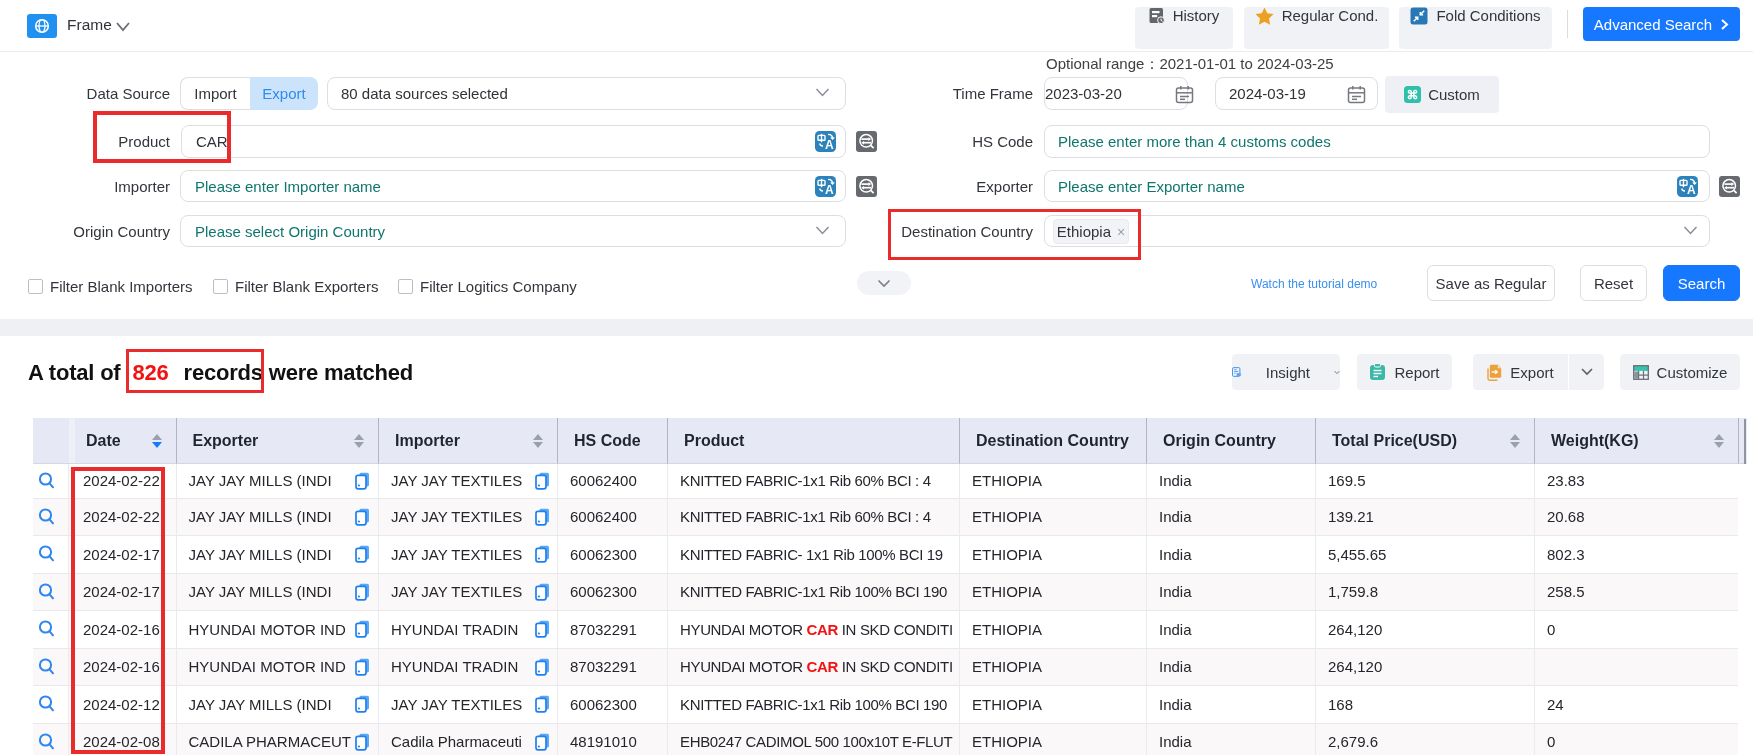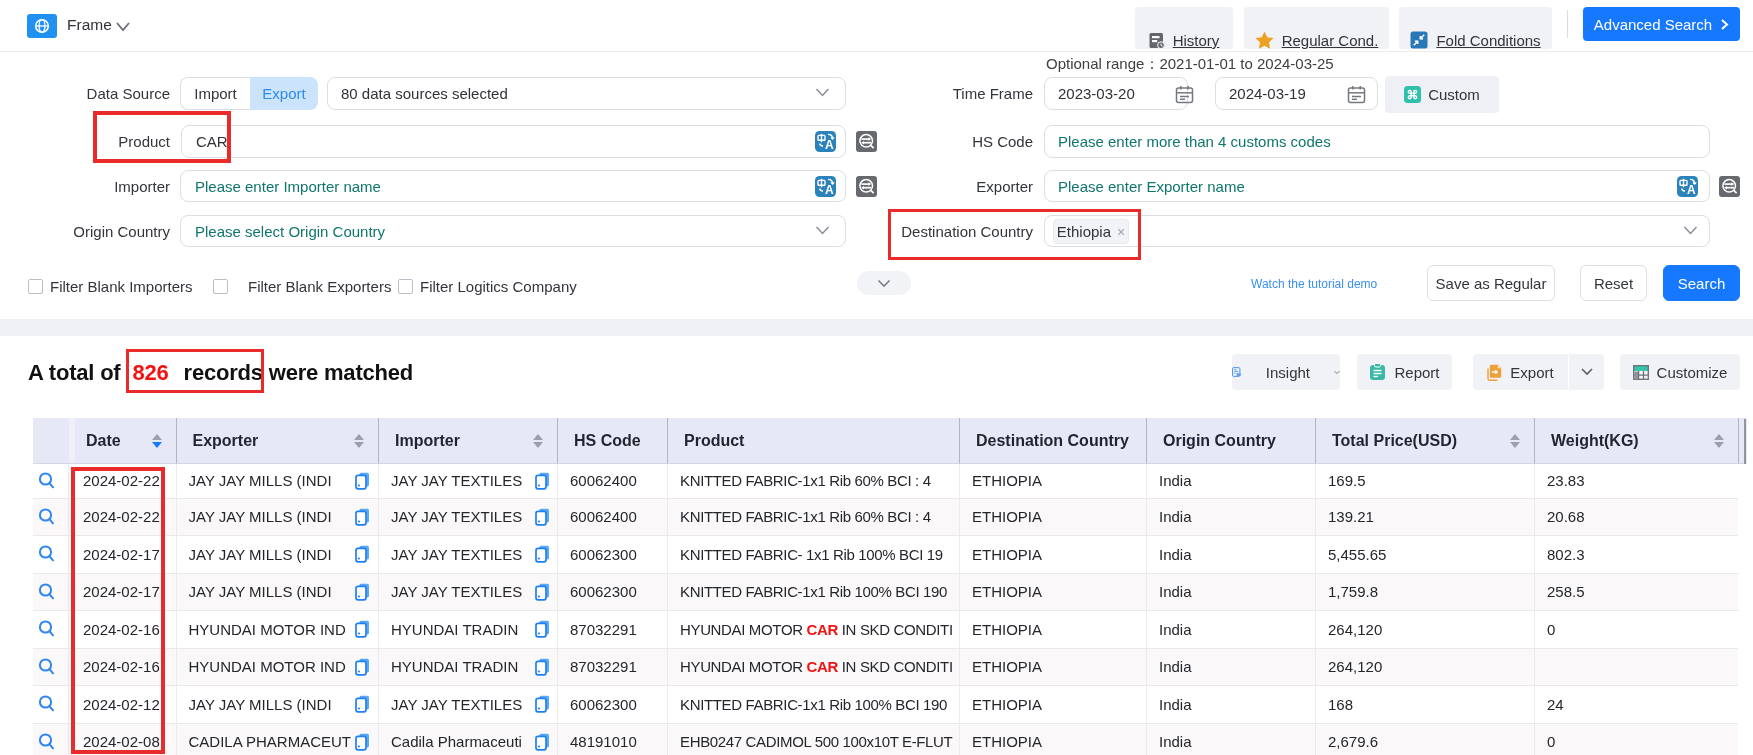--- a/index.html
+++ b/index.html
@@ -5,21 +5,21 @@
 * { margin:0; padding:0; box-sizing:border-box; }
 html,body { background:#fff; }
 #app { position:relative; width:1753px; height:755px; overflow:hidden;
   font-family:"Liberation Sans", sans-serif; background:#fff; color:#24262c; }
 .abs { position:absolute; }
 
 
 #topbar { left:0; top:0; width:1753px; height:52px; background:#fff; border-bottom:1px solid #ececec; }
 #logo { left:27px; top:14px; width:30px; height:24px; background:#2091f0; border-radius:3px; }
 #globaltxt { left:67px; top:16px; font-size:15.5px; color:#303238; }
-.topbtn { top:7px; height:42px; background:#f1f2f6; border-radius:4px; display:flex; align-items:flex-end; justify-content:center; gap:8px; font-size:15px; color:#31353c;text-decoration:underline; }
+.topbtn { top:7px; height:42px; background:#f1f2f6; border-radius:4px; display:flex; align-items:flex-start; justify-content:center; gap:8px; font-size:15px; color:#31353c; }
 #advbtn { left:1583px; top:7px; width:157px; height:34px; background:#1677ff; border-radius:4px; display:flex; align-items:center; justify-content:center; gap:8px; color:#fff; font-size:15px; }
 #topdivider { left:1567px; top:10px; width:1px; height:28px; background:#dcdcde; }
 
 
 .label { font-size:15px; color:#32353b; text-align:right; height:33px; line-height:33px; }
 .input { background:#fff; border:1px solid #dcdee3; border-radius:8px; font-size:15px; color:#303238; display:flex; align-items:center; }
 .input .ph { color:#0f766e; }
 .redbox { border:4px solid #e92b2b; z-index:20; }
 .red3 { border-width:3px; }
 
@@ -156,21 +156,21 @@
   <div class="abs label" style="left:0; top:215px; width:170px;">Origin Country</div>
   <div class="abs input" style="left:180px; top:215px; width:666px; height:32px; border-radius:8px; padding-left:14px;">
       <span class="ph">Please select Origin Country</span>
     </div>
   <svg class="abs selchev" style="left:815px; top:226px;" width="15" height="9" viewBox="0 0 15 9">
       <polyline points="1.5,1 7.5,7.5 13.5,1" fill="none" stroke="#8a8e96" stroke-width="1.5"></polyline>
     </svg>
 
   <div class="abs" style="left:1046px; top:55px; font-size:15px; color:#404040;">Optional range：2021-01-01 to 2024-03-25</div>
   <div class="abs label" style="left:863px; top:77px; width:170px;">Time Frame</div>
-  <div class="abs input" style="left:1044px; top:77px; width:144px; height:33px; border-radius:8px; padding-left:13px;">2023-03-20</div>
+  <div class="abs input" style="left:1044px; top:77px; width:144px; height:33px; border-radius:8px; ">2023-03-20</div>
   <svg class="abs" style="left:1175px; top:85px;" width="19" height="19" viewBox="0 0 19 19">
       <rect x="1.5" y="3" width="16" height="14.5" rx="2" fill="none" stroke="#75787e" stroke-width="1.5"></rect>
       <line x1="1.5" y1="7.8" x2="17.5" y2="7.8" stroke="#75787e" stroke-width="1.5"></line>
       <line x1="5.8" y1="1" x2="5.8" y2="4.6" stroke="#75787e" stroke-width="1.5"></line>
       <line x1="13.2" y1="1" x2="13.2" y2="4.6" stroke="#75787e" stroke-width="1.5"></line>
       <line x1="5" y1="11.5" x2="14" y2="11.5" stroke="#75787e" stroke-width="1.5"></line>
       <line x1="5" y1="14.3" x2="10" y2="14.3" stroke="#75787e" stroke-width="1.5"></line>
     </svg>
   <div class="abs input" style="left:1215px; top:77px; width:163px; height:33px; border-radius:8px; padding-left:13px;">2024-03-19</div>
   <svg class="abs" style="left:1347px; top:85px;" width="19" height="19" viewBox="0 0 19 19">
@@ -217,21 +217,21 @@
   <div class="abs label" style="left:863px; top:215px; width:170px;">Destination Country</div>
   <div class="abs input" style="left:1044px; top:215px; width:666px; height:32px; border-radius:8px;"></div>
   <svg class="abs selchev" style="left:1683px; top:226px;" width="15" height="9" viewBox="0 0 15 9">
       <polyline points="1.5,1 7.5,7.5 13.5,1" fill="none" stroke="#8a8e96" stroke-width="1.5"></polyline>
     </svg>
   <div class="abs" style="left:1053px; top:219px; width:76px; height:25px; background:#f2f3f7; border:1px solid #e9eaf0; border-radius:4px; display:flex; align-items:center; justify-content:center; gap:6px; font-size:15px; color:#32353b;">Ethiopia <span style="color:#9aa0aa; font-size:14px;">×</span></div>
 
   <div class="abs cb" style="left:28px; top:279px;"></div>
   <div class="abs cblabel" style="left:50px; top:278px;">Filter Blank Importers</div>
   <div class="abs cb" style="left:213px; top:279px;"></div>
-  <div class="abs cblabel" style="left:248px; top:278px;">Filter Blank Exporters</div>
+  <div class="abs cblabel" style="left:235px; top:278px;">Filter Blank Exporters</div>
   <div class="abs cb" style="left:398px; top:279px;"></div>
   <div class="abs cblabel" style="left:420px; top:278px;">Filter Logitics Company</div>
 
   <div class="abs" id="foldpill">
     <svg width="14" height="9" viewBox="0 0 14 9">
         <polyline points="1.5,1.5 7,7 12.5,1.5" fill="none" stroke="#7a7e86" stroke-width="1.6"></polyline>
       </svg>
   </div>
 
   <div class="abs" style="left:1251px; top:277px; font-size:12px; color:#3a8ff0;">Watch the tutorial demo</div>

